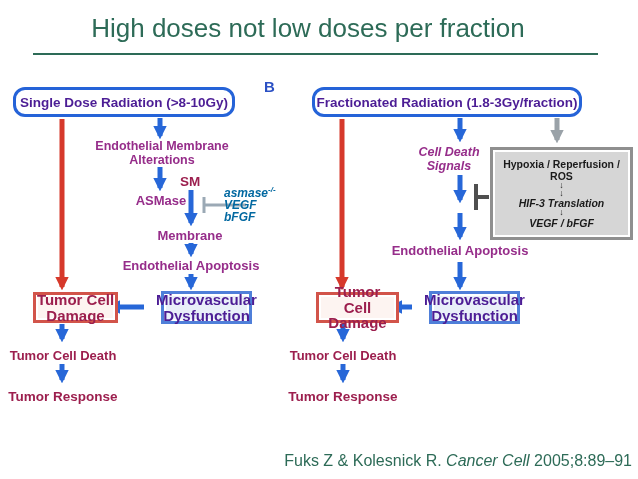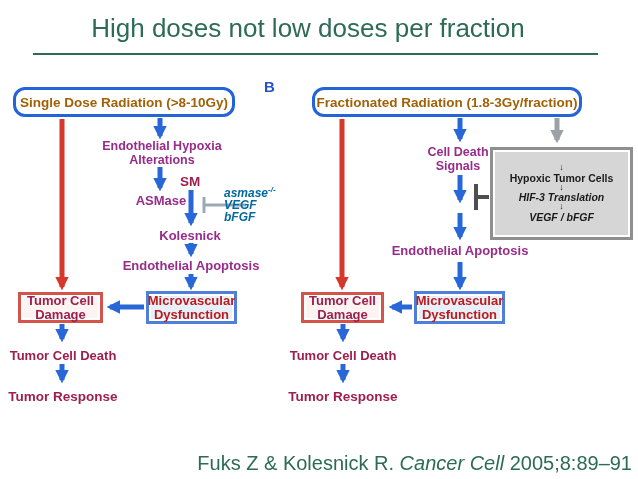--- a/index.html
+++ b/index.html
@@ -21,80 +21,80 @@
   }
   
   .panel-label{
     left:264px;top:78px;font-size:15px;font-weight:bold;color:#2B50C4;
   }
   
   .rad-box{
     box-sizing:border-box;
     border:3.5px solid #2563D8;border-radius:12px;background:#ffffff;
     display:flex;align-items:center;justify-content:center;
-    font-size:13.5px;font-weight:bold;color:#a16207;
+    font-size:13.5px;font-weight:bold;color:#4c1d95;
     text-align:center;
   }
   .rad-left{left:13px;top:87px;width:222px;height:30px;}
   .rad-right{left:312px;top:87px;width:270px;height:30px;}
   
   .node{
     font-weight:bold;text-align:center;line-height:1.08;font-size:12.5px;
     color:#962D8A;
   }
   .maroon{color:#9C1F4E;}
   .node-sm{left:175px;top:175px;width:30px;font-size:13.5px;}
   .node-membrane{left:82px;top:140px;width:160px;}
   .node-asmase{left:121px;top:194px;width:80px;font-size:13px;}
   .node-ceramide{left:150px;top:229px;width:80px;font-size:13px;}
   .node-endoapop-l{left:116px;top:259px;width:150px;font-size:13px;}
   .node-death-l{left:3px;top:349px;width:120px;font-size:13px;}
   .node-resp-l{left:3px;top:390px;width:120px;font-size:13.5px;}
-  .node-cds{left:418px;top:146px;width:80px;}
+  .node-cds{left:409px;top:146px;width:80px;font-style:italic;}
   .node-endoapop-r{left:385px;top:244px;width:150px;font-size:13px;}
   .node-death-r{left:283px;top:349px;width:120px;font-size:13px;}
   .node-resp-r{left:283px;top:390px;width:120px;font-size:13.5px;}
   
   .inhibitor{
     left:224px;top:186px;width:80px;
     font-size:12px;font-weight:bold;font-style:italic;color:#0369a1;
     line-height:1.02;text-align:left;
   }
   .inhibitor sup{font-size:8px;}
   
   .out-box{
     box-sizing:border-box;display:flex;align-items:center;justify-content:center;
-    text-align:center;font-weight:bold;font-size:13px;line-height:1.05;
+    text-align:center;font-weight:bold;font-size:15px;line-height:1.05;margin-left:15px;
   }
   .box-red{
     border:3px solid #D2544A;background:#FDF4F1;color:#9C1F4E;
     box-shadow:inset 0 0 0 2px #ffffff;
   }
   .box-blue{
-    border:3px solid #4F7FD9;background:#E9EFF9;color:#b91c1c;
+    border:3px solid #4F7FD9;background:#E9EFF9;color:#4c1d95;
     box-shadow:inset 0 0 0 2px #ffffff;
   }
   .dmg-left{left:18px;top:292px;width:85px;height:31px;}
   .micro-left{left:146px;top:291px;width:91px;height:33px;}
   .dmg-right{left:301px;top:292px;width:83px;height:31px;}
   .micro-right{left:414px;top:291px;width:91px;height:33px;}
   
   .hypoxia-box{
     left:490px;top:147px;width:143px;height:93px;
     box-sizing:border-box;border:3px solid #8F8F8F;background:#D6D6D6;
     box-shadow:inset 0 0 0 2px #ffffff;
     display:flex;flex-direction:column;align-items:center;justify-content:center;
     font-size:10.5px;font-weight:bold;color:#1A1A1A;line-height:1.15;
     text-align:center;
   }
   .hypoxia-box .it{font-style:italic;}
   .hypoxia-box .dn{font-size:9px;line-height:0.85;color:#222;}
   
   .citation{
-    right:6px;top:452px;font-size:20px;color:#2D6B57;white-space:nowrap;
+    right:6px;top:452px;font-size:16px;color:#2D6B57;white-space:nowrap;
   }
   .citation .jr{font-style:italic;}
   
   .overlay{left:0;top:0;width:638px;height:479px;}
 </style>
 </head>
 <body>
 
 <svg class="abs overlay" width="638" height="479" viewBox="0 0 638 479">
   <defs>
@@ -135,46 +135,46 @@
 </svg>
 
 <div class="abs slide-title">High doses not low doses per fraction</div>
 <div class="abs title-underline"></div>
 
 <div class="abs panel-label">B</div>
 
 <div class="abs rad-box rad-left">
   <span>Single Dose Radiation (&gt;8-10Gy)</span>
 </div>
-<div class="abs node node-membrane">Endothelial Hypoxia Alterations</div>
+<div class="abs node node-membrane">Endothelial Membrane Alterations</div>
 <div class="abs node node-sm maroon">SM</div>
 <div class="abs node node-asmase">ASMase</div>
 <div class="abs inhibitor">
   <div><span>asmase</span><sup>-/-</sup></div>
   <div>VEGF</div>
   <div>bFGF</div>
 </div>
-<div class="abs node node-ceramide">Kolesnick</div>
+<div class="abs node node-ceramide">Membrane</div>
 <div class="abs node node-endoapop-l">Endothelial Apoptosis</div>
 <div class="abs out-box box-red dmg-left">
   <span>Tumor Cell Damage</span>
 </div>
 <div class="abs out-box box-blue micro-left">
   <span>Microvascular Dysfunction</span>
 </div>
 <div class="abs node node-death-l maroon">Tumor Cell Death</div>
 <div class="abs node node-resp-l maroon">Tumor Response</div>
 
 <div class="abs rad-box rad-right">
   <span>Fractionated Radiation (1.8-3Gy/fraction)</span>
 </div>
 <div class="abs node node-cds">Cell Death Signals</div>
 <div class="abs hypoxia-box">
+  <div>Hypoxia / Reperfusion / ROS</div>
   <div class="dn">↓</div>
-  <div>Hypoxic Tumor Cells</div>
   <div class="dn">↓</div>
   <div class="it">HIF-3 Translation</div>
   <div class="dn">↓</div>
   <div class="it">VEGF / bFGF</div>
 </div>
 <div class="abs node node-endoapop-r">Endothelial Apoptosis</div>
 <div class="abs out-box box-red dmg-right">
   <span>Tumor Cell Damage</span>
 </div>
 <div class="abs out-box box-blue micro-right">

